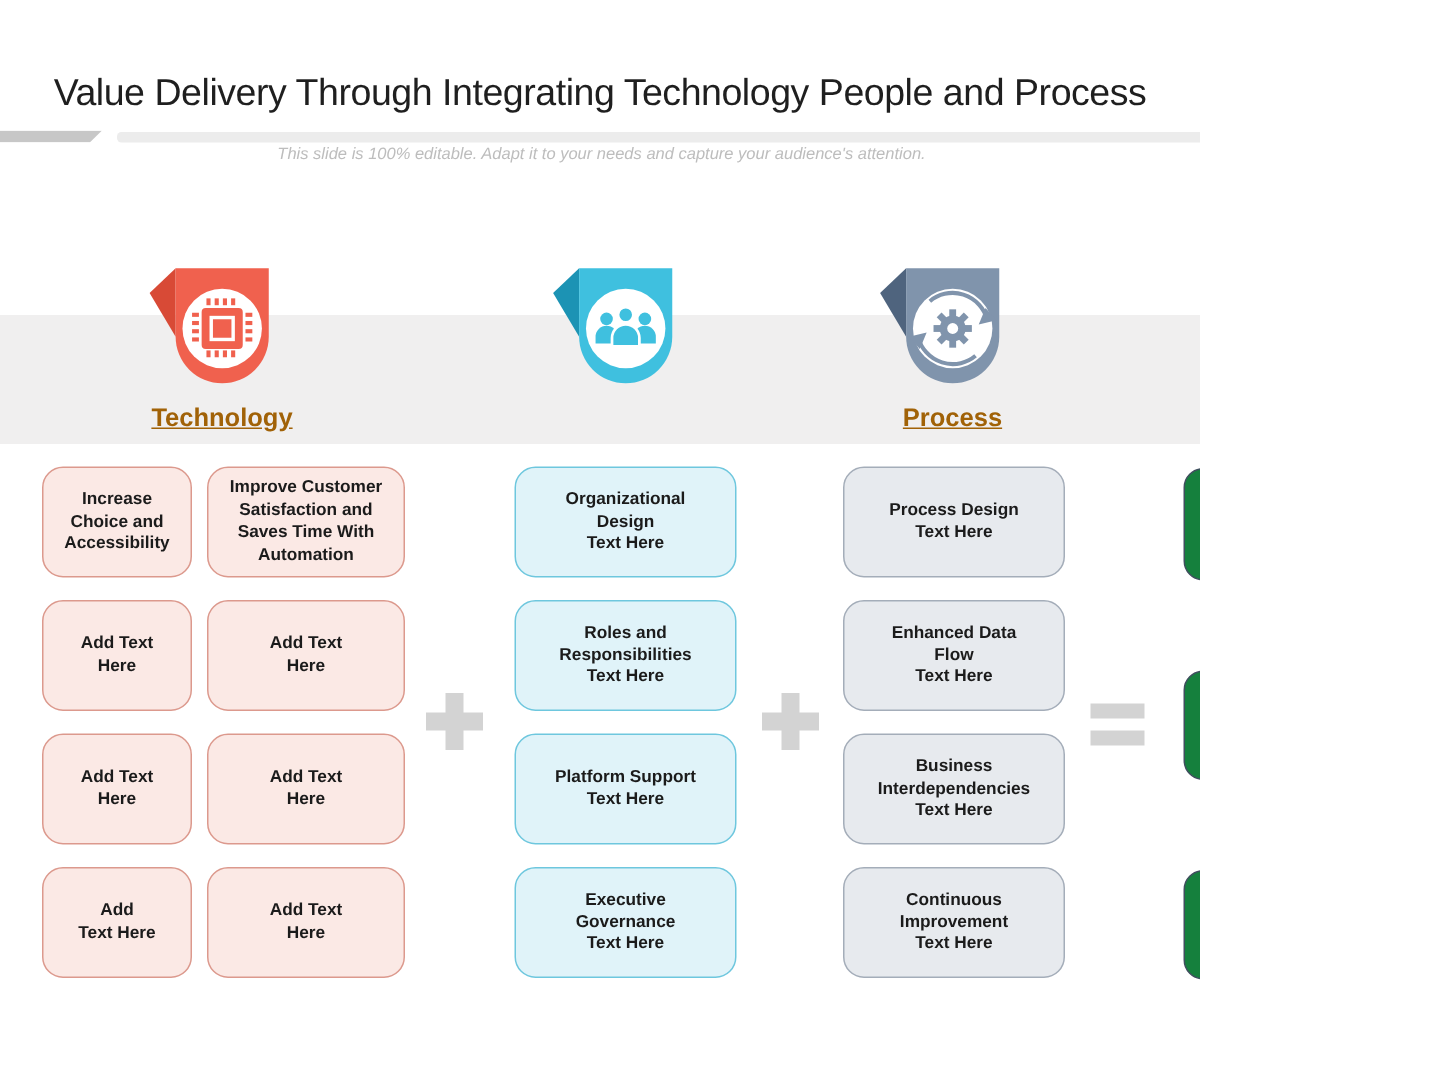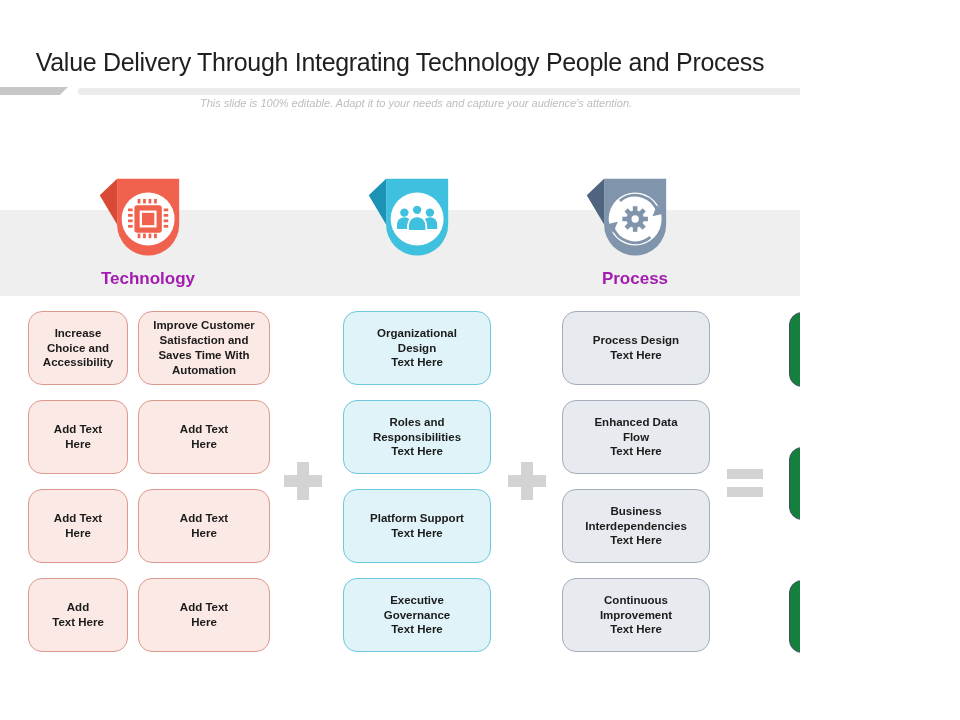--- a/index.html
+++ b/index.html
@@ -14,28 +14,28 @@
   }
   .divider-dark {
     position:absolute; left:0; top:87px; width:68px; height:8px;
     background:#c7c7c7; clip-path:polygon(0 0,100% 0,88% 100%,0 100%);
   }
   .divider-light {
     position:absolute; left:78px; top:88px; width:882px; height:7px;
     background:#ececec; border-radius:3px;
   }
   .subtitle {
-    position:absolute; top:97px; left:16px; width:100%; margin:0;
+    position:absolute; top:97px; left:1px; width:100%; margin:0;
     text-align:center; font-size:11px; font-style:italic; color:#bdbdbd;
   }
   .band { position:absolute; left:0; top:210px; width:960px; height:86px; background:#f0efef; }
   .badge { position:absolute; top:177px; width:92px; height:84px; }
   .col-label {
     position:absolute; top:269px; width:180px; text-align:center;
-    font-size:17px; font-weight:bold; color:#a21caf;
+    font-size:17px; font-weight:bold; color:#a16207;text-decoration:underline;
   }
   .box {
     box-sizing:border-box; display:flex; align-items:center; justify-content:center;
     text-align:center; font-weight:bold; font-size:11.5px; line-height:1.3;
     color:#1b1b1b; white-space:pre-line; padding:4px 7px; border-radius:14px;
   }
   .tech-grid {
     position:absolute; left:28px; top:311px;
     display:grid; grid-template-columns:100px 132px; grid-auto-rows:74px;
     column-gap:10px; row-gap:15px;

